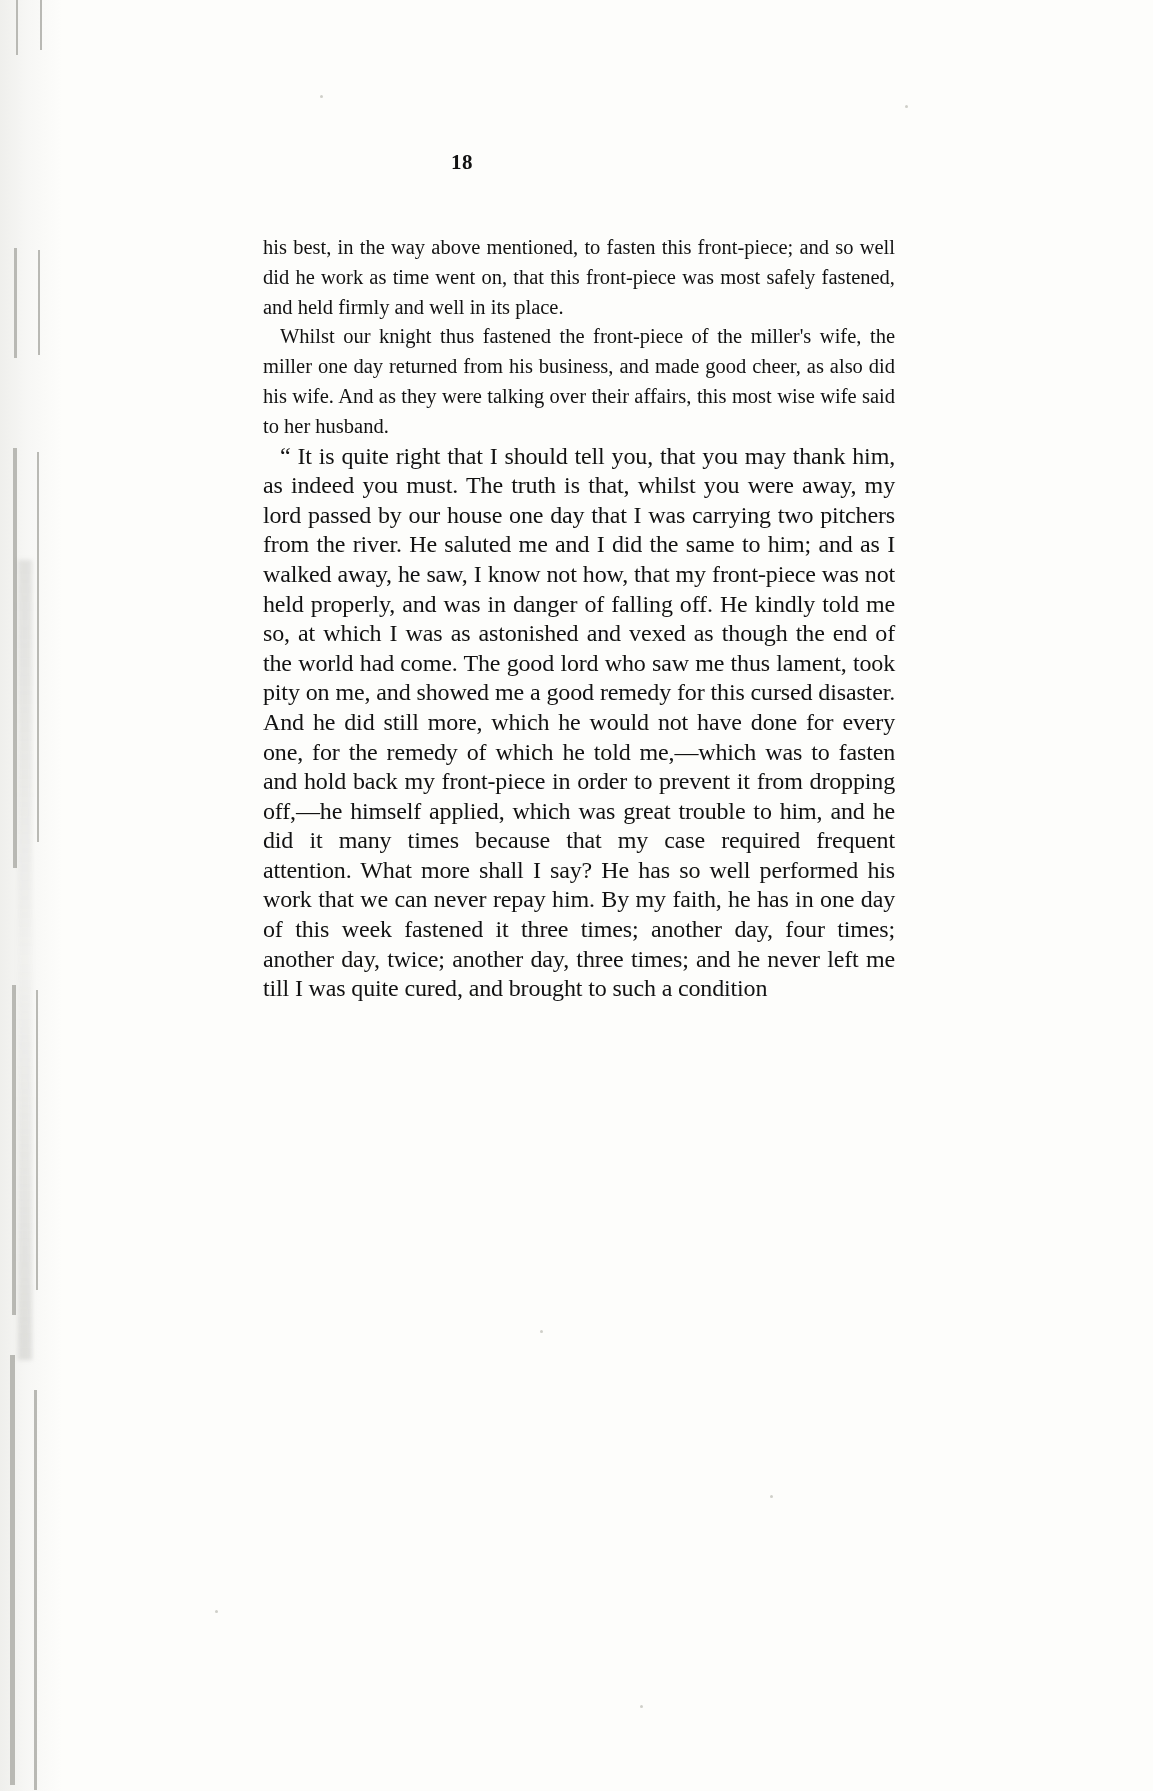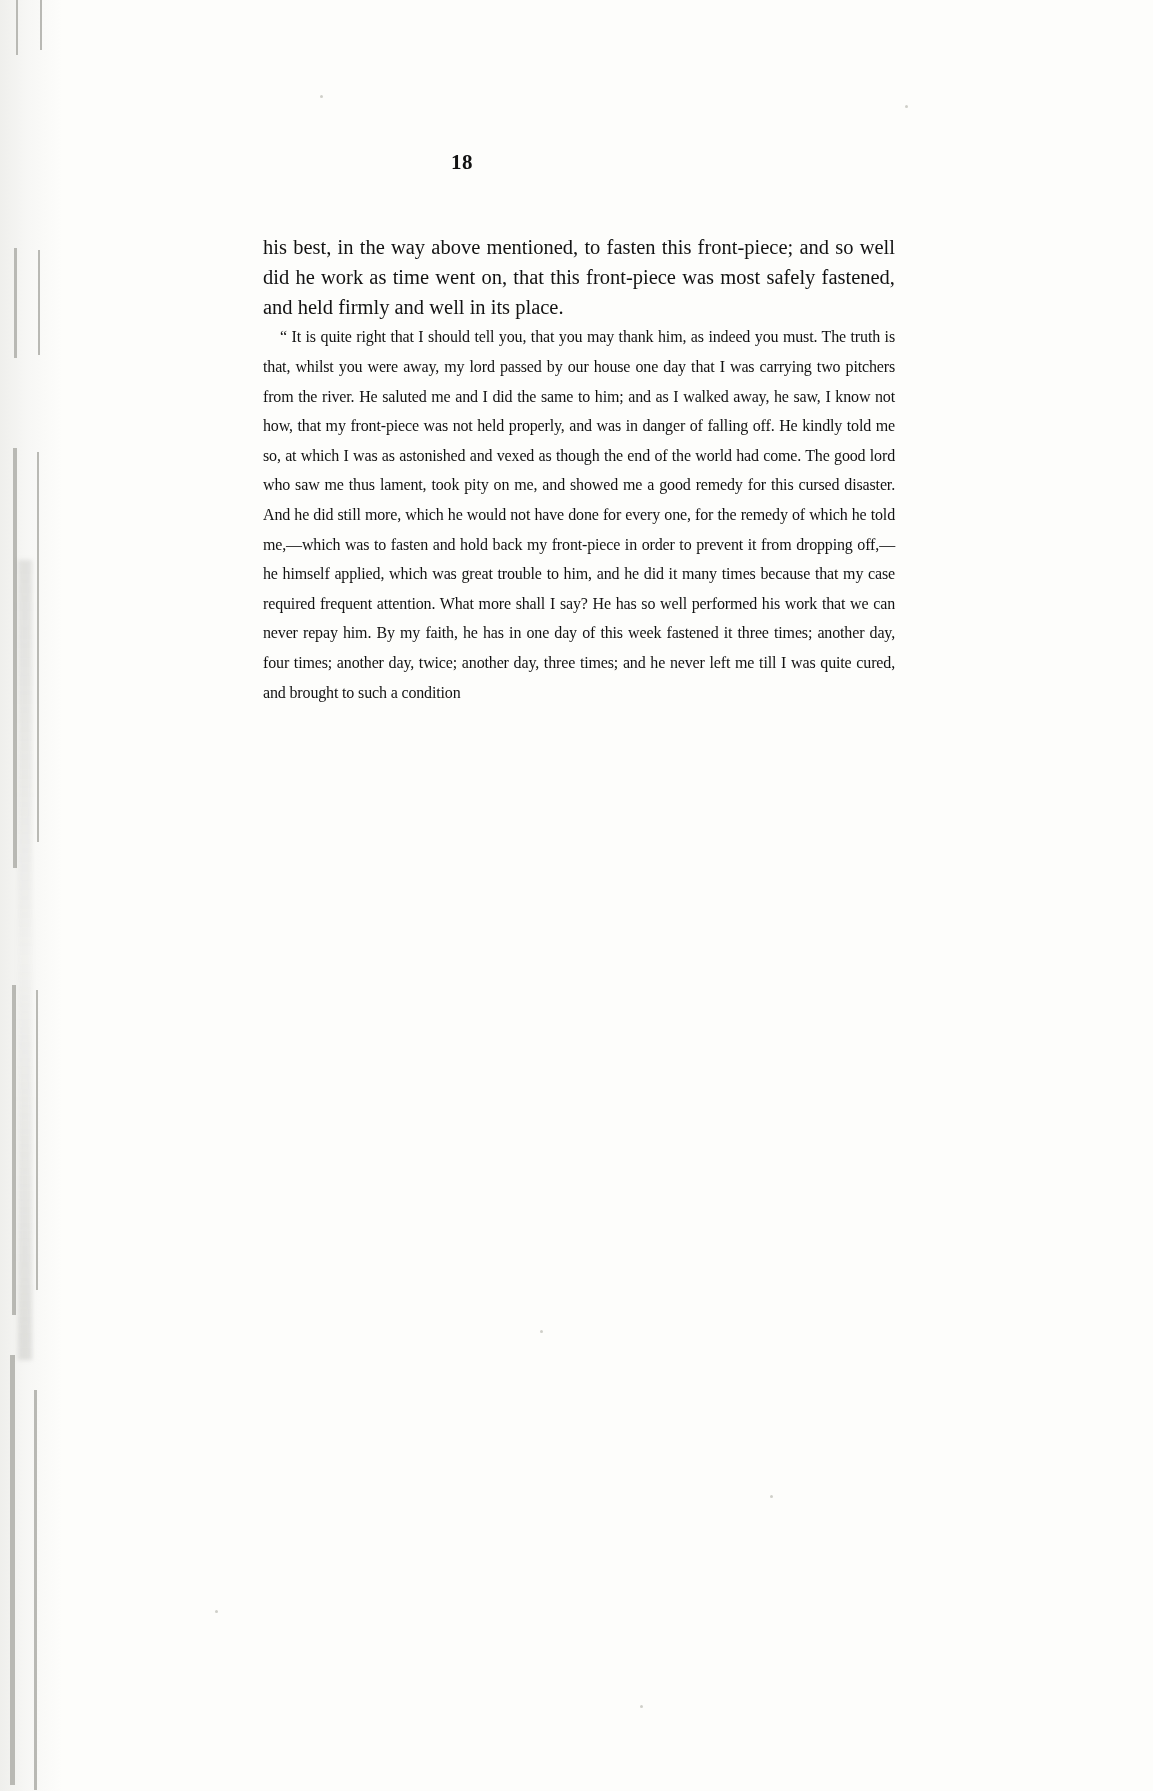--- a/index.html
+++ b/index.html
@@ -81,21 +81,21 @@
     line-height: 29.8px;
     text-align: justify;
     text-justify: inter-word;
     text-indent: 0;
   }
   .para.indent {
     text-indent: 17px;
   }
   
   .para.tight {
-    font-size: 16px;
+    font-size: 24px;
     line-height: 29.6px;
     letter-spacing: -0.15px;
   }
 
   .speck {
     position: absolute;
     background: #cfcfc9;
     border-radius: 50%;
   }
 </style>
@@ -115,20 +115,21 @@
   <div class="gutter-line l8"></div>
   <div class="gutter-line l9"></div>
   <div class="gutter-line l10"></div>
   <div class="gutter-smudge"></div>
 </div>
 
 <div class="page-number">18</div>
 
 <div class="text-block">
   <p class="para">his best, in the way above mentioned, to fasten this front-piece; and so well did he work as time went on, that this front-piece was most safely fastened, and held firmly and well in its place.</p>
+  <p class="para indent">Whilst our knight thus fastened the front-piece of the miller's wife, the miller one day returned from his business, and made good cheer, as also did his wife. And as they were talking over their affairs, this most wise wife said to her husband.</p>
   <p class="para indent tight">“ It is quite right that I should tell you, that you may thank him, as indeed you must. The truth is that, whilst you were away, my lord passed by our house one day that I was carrying two pitchers from the river. He saluted me and I did the same to him; and as I walked away, he saw, I know not how, that my front-piece was not held properly, and was in danger of falling off. He kindly told me so, at which I was as astonished and vexed as though the end of the world had come. The good lord who saw me thus lament, took pity on me, and showed me a good remedy for this cursed disaster. And he did still more, which he would not have done for every one, for the remedy of which he told me,—which was to fasten and hold back my front-piece in order to prevent it from dropping off,—he himself applied, which was great trouble to him, and he did it many times because that my case required frequent attention. What more shall I say? He has so well performed his work that we can never repay him. By my faith, he has in one day of this week fastened it three times; another day, four times; another day, twice; another day, three times; and he never left me till I was quite cured, and brought to such a condition</p>
 </div>
 
 <div class="speck" style="left:320px; top:95px; width:3px; height:3px;"></div>
 <div class="speck" style="left:905px; top:105px; width:3px; height:3px;"></div>
 <div class="speck" style="left:540px; top:1330px; width:3px; height:3px;"></div>
 <div class="speck" style="left:770px; top:1495px; width:3px; height:3px;"></div>
 <div class="speck" style="left:215px; top:1610px; width:3px; height:3px;"></div>
 <div class="speck" style="left:640px; top:1705px; width:3px; height:3px;"></div>
 

